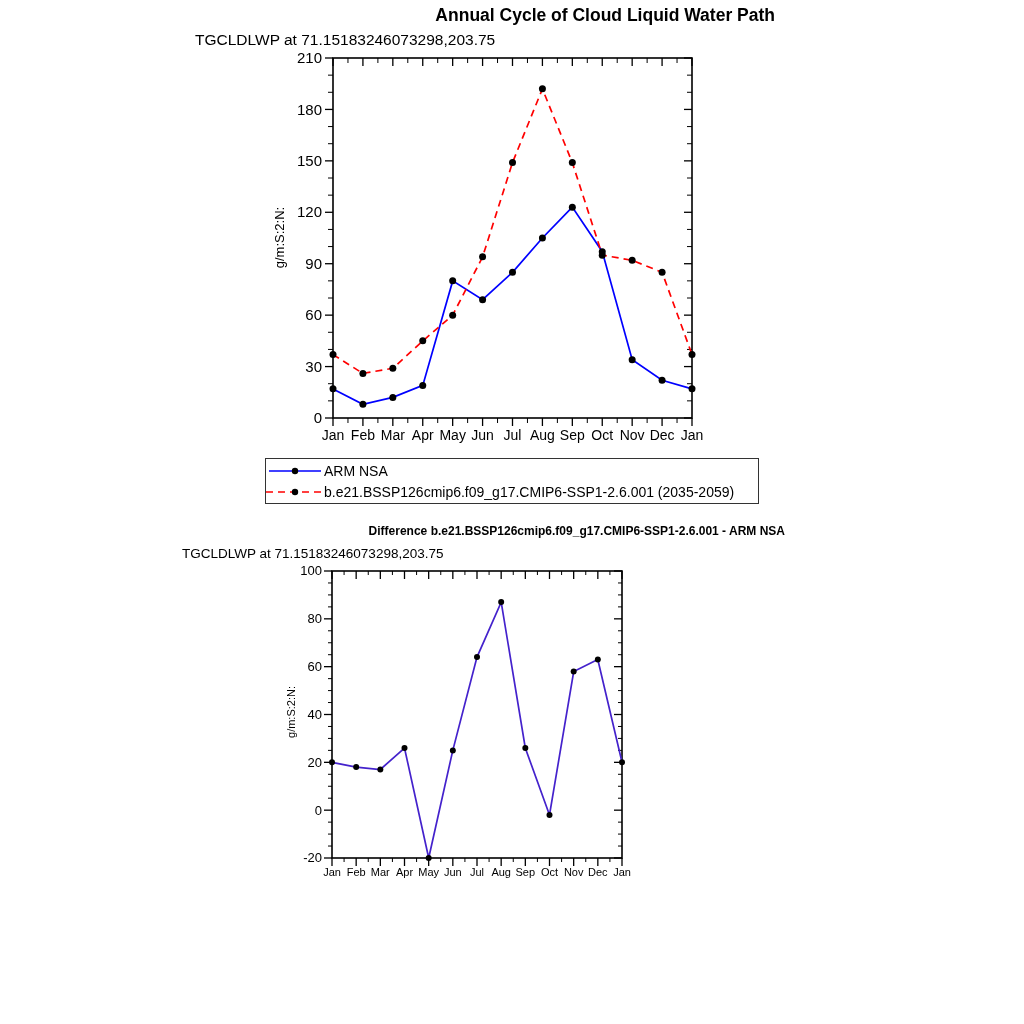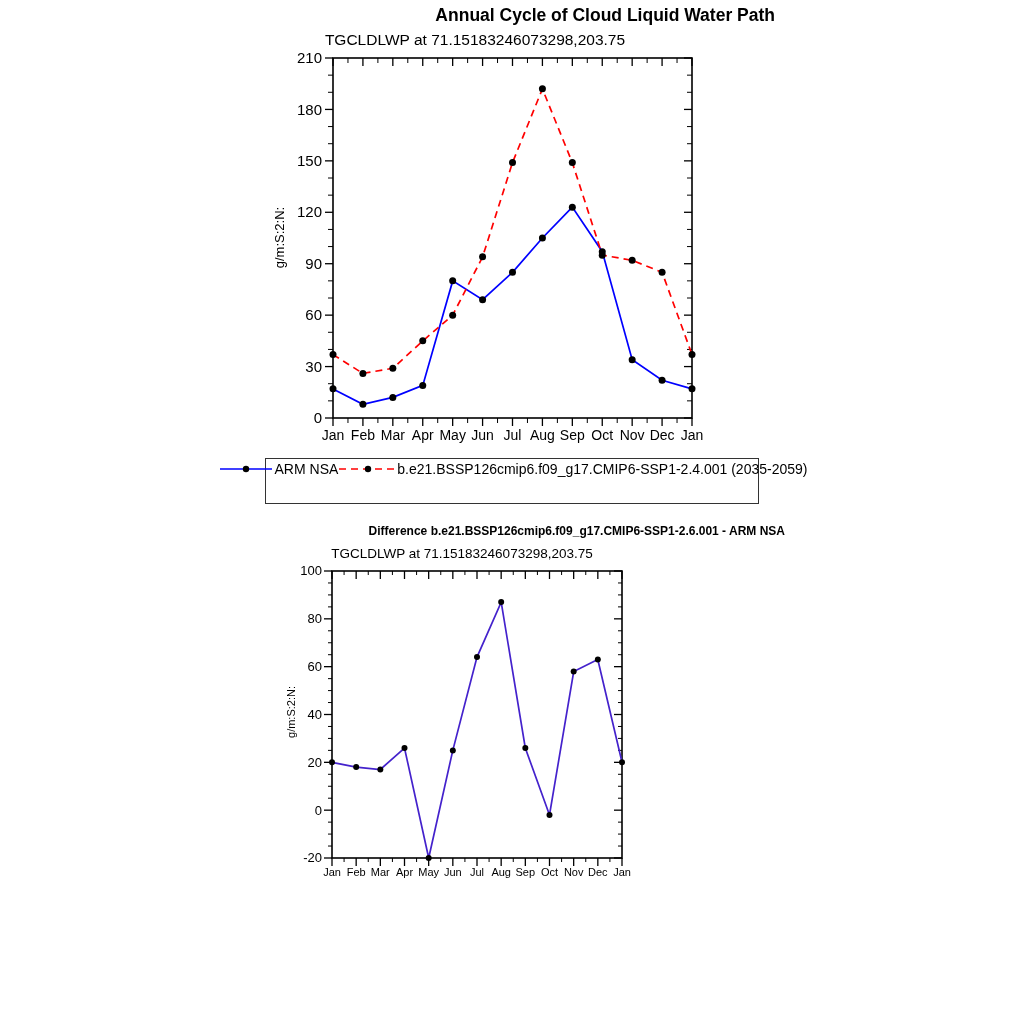--- a/index.html
+++ b/index.html
@@ -1,29 +1,29 @@
 <!DOCTYPE html>
 <html><head>
 <meta charset="utf-8">
 <style>
   html,body{margin:0;padding:0;background:#ffffff;}
   .canvas{position:relative;width:1024px;height:1024px;background:#ffffff;overflow:hidden;
           font-family:"Liberation Sans", sans-serif;color:#000;}
   #plot-svg{position:absolute;left:0;top:0;}
   .chart-title{position:absolute;text-align:right;font-weight:bold;}
-  .chart-subtitle{position:absolute;text-align:center;font-weight:normal;}
+  .chart-subtitle{position:absolute;font-weight:normal;}
   .t1{left:215px;top:5px;width:560px;font-size:17.5px;}
   .s1{left:195px;top:31px;width:560px;font-size:15.5px;}
   .t2{left:225px;top:524px;width:560px;font-size:12px;}
   .s2{left:182px;top:546px;width:560px;font-size:13.5px;}
   .ylab{position:absolute;text-align:center;transform:rotate(-90deg);transform-origin:center center;white-space:nowrap;}
   .y1{left:219px;top:230px;width:120px;font-size:13px;}
   .y2{left:231px;top:706px;width:120px;font-size:11px;}
   .legend{position:absolute;left:265px;top:458px;width:492px;height:44px;border:1.5px solid #333;
-          background:#fff;display:flex;flex-direction:row;justify-content:center;gap:1px;}
+          background:#fff;display:flex;flex-direction:column;justify-content:center;gap:1px;}
   .legend-row{display:flex;align-items:center;height:20px;}
   .legend-row svg{flex:0 0 58px;height:14px;}
   .legend-row span{font-size:14px;white-space:nowrap;}
 </style>
 </head>
 <body>
 
 <div class="canvas">
 
   <svg id="plot-svg" width="1024" height="1024">
@@ -318,21 +318,21 @@
         <line class="leg-line-0" x1="3" y1="7" x2="55" y2="7" stroke-width="1.6" stroke="#0000ff"></line>
         <circle cx="29" cy="7" r="3.2" fill="#000"></circle>
       </svg>
       <span>ARM NSA</span>
     </div>
     <div class="legend-row">
       <svg viewBox="0 0 58 14">
         <line class="leg-line-1" x1="0" y1="7" x2="55" y2="7" stroke-width="1.6" stroke-dasharray="7,5" stroke="#ff0000"></line>
         <circle cx="29" cy="7" r="3.2" fill="#000"></circle>
       </svg>
-      <span>b.e21.BSSP126cmip6.f09_g17.CMIP6-SSP1-2.4.001 (2035-2059)</span>
+      <span>b.e21.BSSP126cmip6.f09_g17.CMIP6-SSP1-2.6.001 (2035-2059)</span>
     </div>
   </div>
 
   <div class="chart-title t2">Difference b.e21.BSSP126cmip6.f09_g17.CMIP6-SSP1-2.6.001 - ARM NSA</div>
   <div class="chart-subtitle s2">TGCLDLWP at 71.15183246073298,203.75</div>
   <div class="ylab y2">g/m:S:2:N:</div>
 
 </div>
 
 </body></html>

